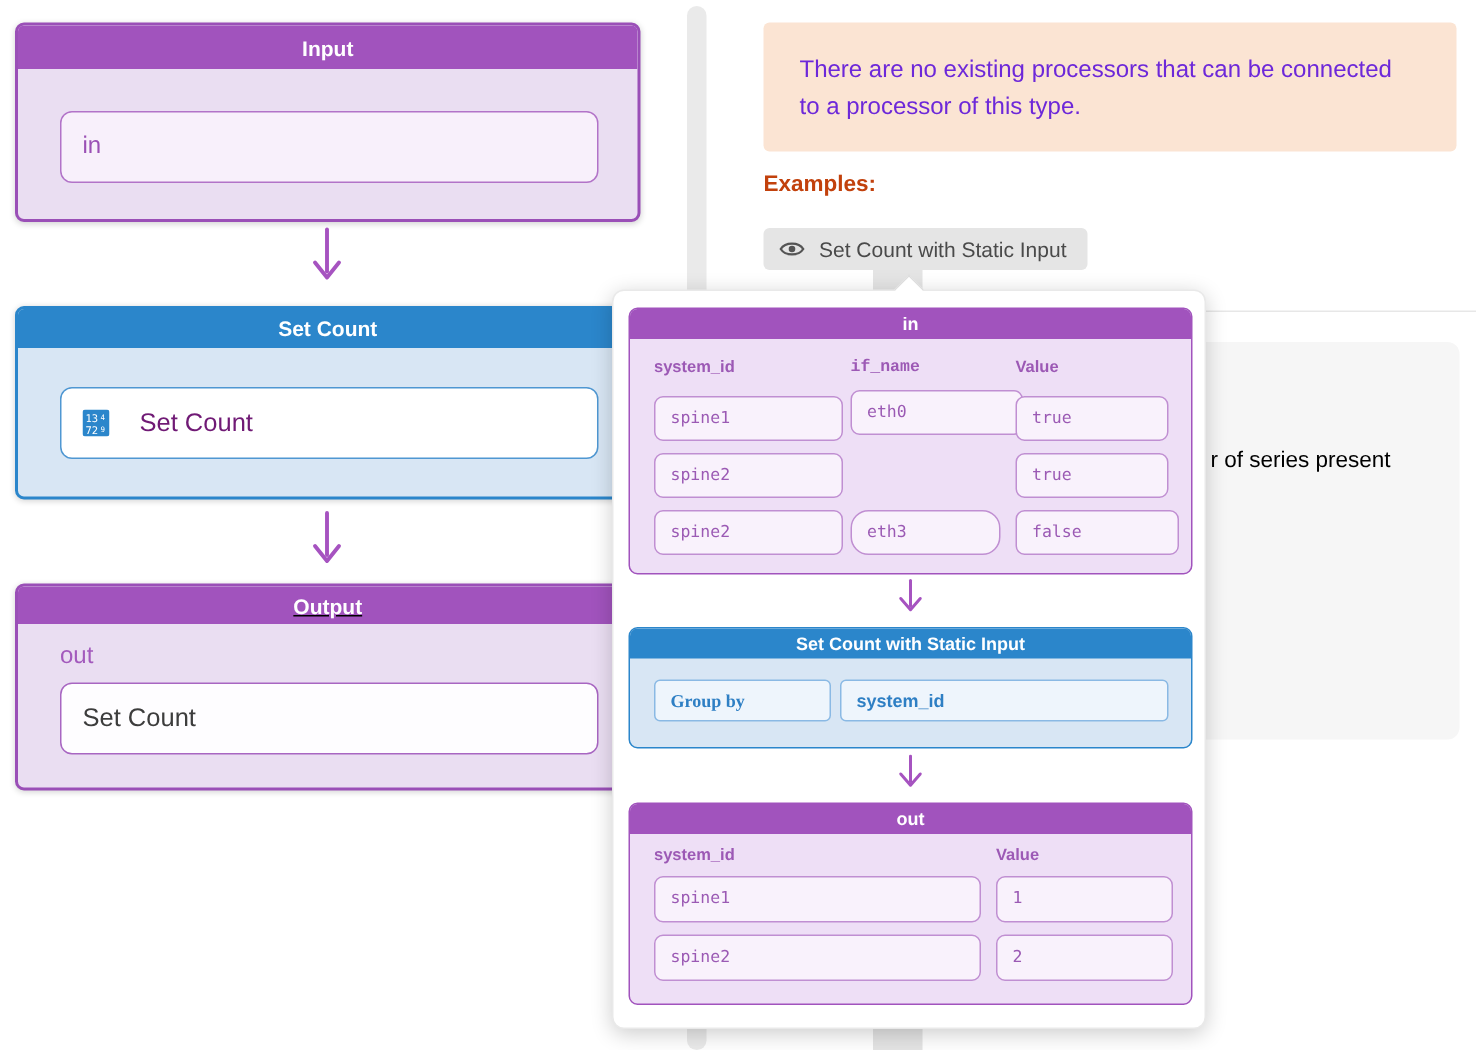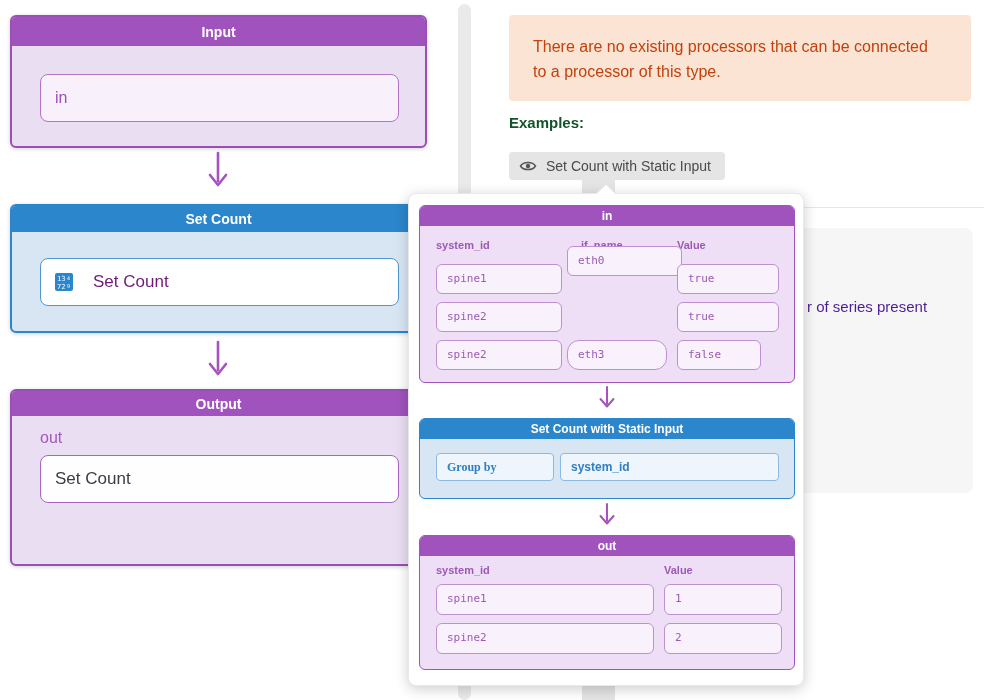--- a/index.html
+++ b/index.html
@@ -14,21 +14,21 @@
                  display: flex; align-items: center; justify-content: center; }
   .purple-node { border: 2px solid #9a4fb7; background: #eadef2; }
   .purple-node .node-header { background: #a153bd; }
   .blue-node { border: 2px solid #2b86cb; background: #d8e6f4; }
   .blue-node .node-header { background: #2b86cb; }
 
   .node-input  { top: 15px;  height: 133px; }
   .node-input  .node-header { height: 29px; }
   .node-set    { top: 204px; height: 129px; }
   .node-set    .node-header { height: 26px; }
-  .node-output { top: 389px; height: 177px; }
+  .node-output { top: 389px; height: 138px; text-decoration: underline; }
   .node-output .node-header { height: 25px; }
 
   .stage-box { position: absolute; left: 28px; width: 359px; height: 48px; border-radius: 8px;
                display: flex; align-items: center; padding-left: 14px; }
   .stage-in  { top: 57px; background: #f8f0fb; border: 1.5px solid #b273c8;
                color: #9b50b5; font-size: 16px; }
   .stage-set { top: 52px; background: #ffffff; border: 1.5px solid #4f97d2;
                color: #701a75; font-size: 17px; gap: 20px; }
   .stage-out { top: 64px; background: #fefdff; border: 1.5px solid #a866c2;
                color: #3d3d3d; font-size: 17px; }
@@ -38,32 +38,32 @@
   .big-arrow.a1 { top: 151px; }
   .big-arrow.a2 { top: 340px; }
 
   
   .divider-bar { position: absolute; left: 458px; top: 4px; width: 13px; height: 696px;
                  background: #eaeaea; border-radius: 7px; z-index: 0; }
   .gray-strip  { position: absolute; left: 582px; top: 178px; width: 33px; height: 522px;
                  background: #e4e4e4; z-index: 1; }
   .notice-box { position: absolute; left: 509px; top: 15px; width: 462px; height: 86px;
                 background: #fbe4d3; border-radius: 4px; padding: 19px 30px 16px 24px;
-                color: #c2410c; font-size: 16px; line-height: 25px; }
-  .examples-label { position: absolute; left: 509px; top: 114px; color: #14532d;
+                color: #6d28d9; font-size: 16px; line-height: 25px; }
+  .examples-label { position: absolute; left: 509px; top: 114px; color: #c2410c;
                     font-size: 15px; font-weight: 600; }
   .example-chip { position: absolute; left: 509px; top: 152px; height: 28px; z-index: 2;
                   background: #e5e5e5; border-radius: 4px; display: inline-flex;
                   align-items: center; padding: 0 14px 0 10px; gap: 9px; cursor: pointer; }
   .example-chip .chip-label { color: #4a4a4a; font-size: 14px; white-space: nowrap; }
   .hr-line { position: absolute; left: 509px; top: 207px; width: 475px; height: 1px;
              background: #e7e7e7; }
   .desc-panel { position: absolute; left: 509px; top: 228px; width: 464px; height: 265px;
                 background: #f6f6f6; border-radius: 8px; }
-  .partial-text { position: absolute; left: 807px; top: 298px; color: #4c1d95; font-size: 15px; }
+  .partial-text { position: absolute; left: 807px; top: 298px; color: #000000; font-size: 15px; }
 
   
   .popup { position: absolute; left: 408px; top: 193px; width: 396px; height: 493px;
            background: #fff; border: 1px solid #e9e9e9; border-radius: 8px;
            box-shadow: 0 3px 14px rgba(0,0,0,.20); z-index: 10; }
   .popup-notch { position: absolute; left: 190px; top: -8px; width: 14px; height: 14px;
                  background: #fff; border-left: 1px solid #ddd; border-top: 1px solid #ddd;
                  transform: rotate(45deg); }
   .mini-node { position: absolute; left: 10px; width: 376px; border-radius: 6px; overflow: hidden; }
   .mini-node.purple { border: 1px solid #a153bd; background: #eedff6; }
@@ -161,33 +161,33 @@
   <div class="hr-line"></div>
   <div class="desc-panel"></div>
   <div class="partial-text">r of series present</div>
 
   <div class="popup">
     <div class="popup-notch"></div>
 
     <div class="mini-node purple mini-in">
       <div class="mini-header">in</div>
       <div class="col-head" style="left:16px; top:33px;">system_id</div>
-      <div class="col-head" style="left:161px; top:33px;">if_name</div>
+      <div class="col-head" style="left:147px; top:33px;font-family:Liberation Mono, monospace;">if_name</div>
       <div class="col-head" style="left:257px; top:33px;">Value</div>
 
       <div class="cell" style="left:16px;  top:58px;  width:126px;">spine1</div>
-      <div class="cell" style="left:147px; top:40px;  width:115px;">eth0</div>
+      <div class="cell" style="left:147px; top:54px;  width:115px;">eth0</div>
       <div class="cell" style="left:257px; top:58px;  width:102px;">true</div>
 
       <div class="cell" style="left:16px;  top:96px;  width:126px;">spine2</div>
       <div class="cell" style="left:257px; top:96px;  width:102px;">true</div>
 
       <div class="cell" style="left:16px;  top:134px; width:126px;">spine2</div>
       <div class="cell" style="left:147px; top:134px; width:100px;border-radius:12px;">eth3</div>
-      <div class="cell" style="left:257px; top:134px; width:84px;">false</div>
+      <div class="cell" style="left:257px; top:134px; width:109px;">false</div>
     </div>
 
     <div class="mini-arrow b1">
       <svg width="20" height="24" viewBox="0 0 20 24">
         <line x1="10" y1="1" x2="10" y2="18" stroke="#a653c0" stroke-width="2" stroke-linecap="round"></line>
         <polyline points="3.5,13 10,20.5 16.5,13" fill="none" stroke="#a653c0" stroke-width="2" stroke-linecap="round" stroke-linejoin="round"></polyline>
       </svg>
     </div>
 
     <div class="mini-node blue mini-mid">

